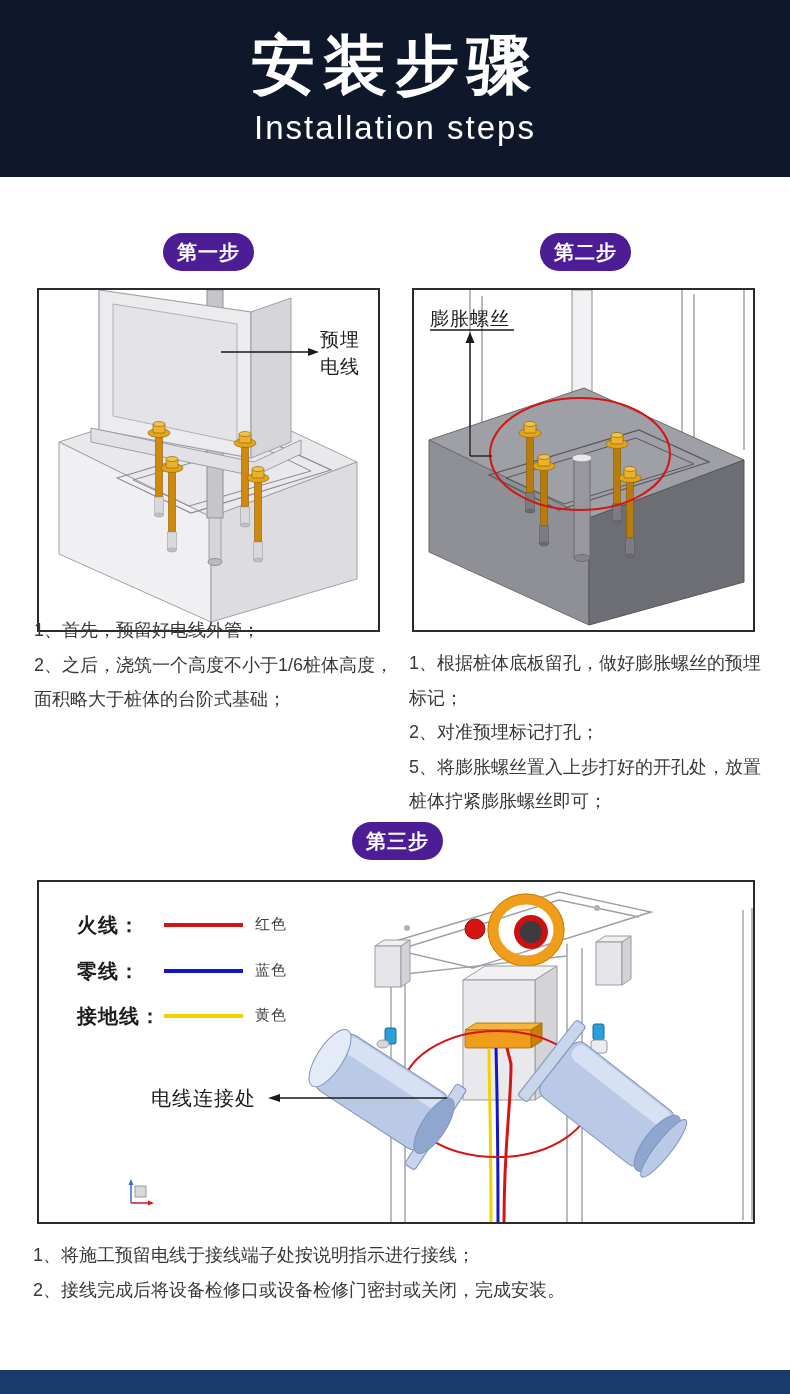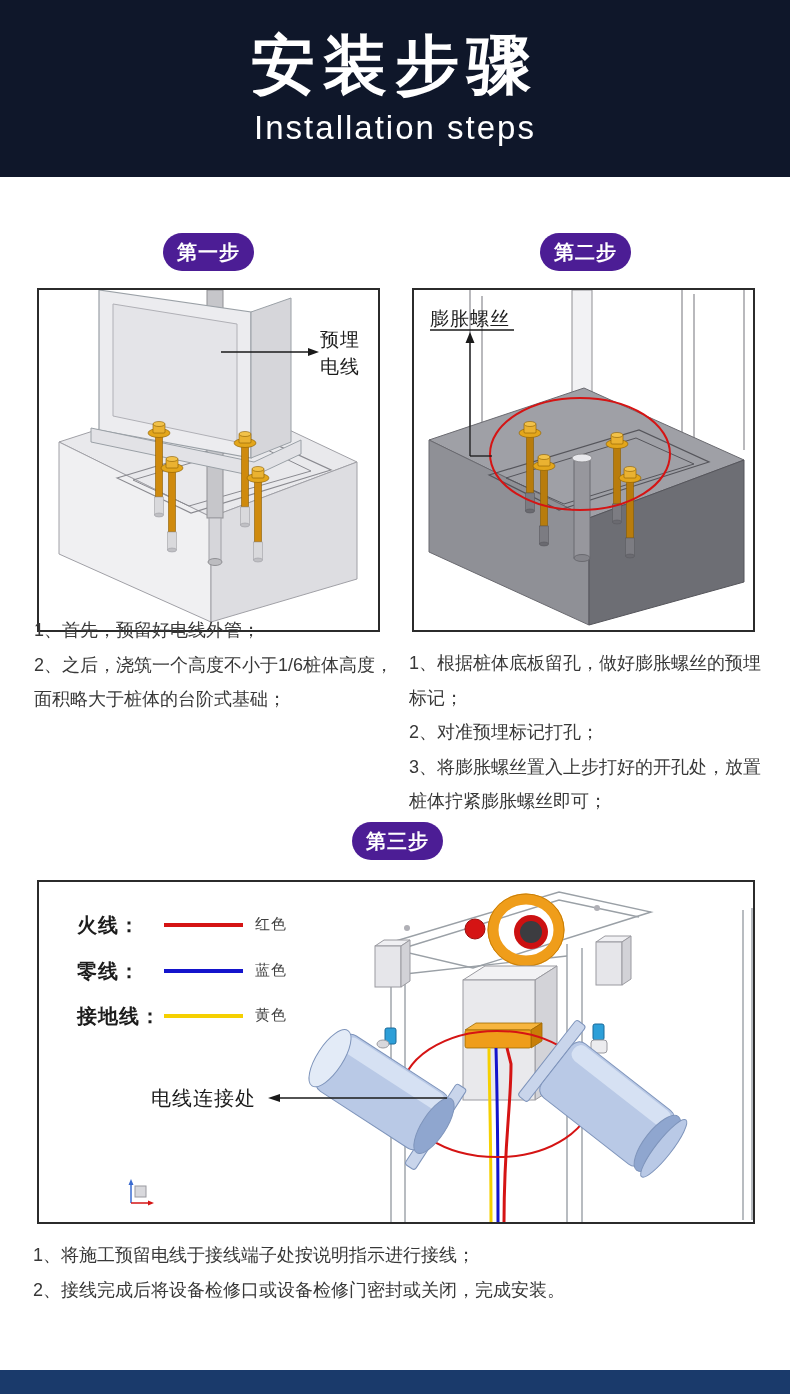--- a/index.html
+++ b/index.html
@@ -309,21 +309,21 @@
   </div>
 
   <div class="notes notes1">
     <div>1、首先，预留好电线外管；</div>
     <div>2、之后，浇筑一个高度不小于1/6桩体高度，面积略大于桩体的台阶式基础；</div>
   </div>
 
   <div class="notes notes2">
     <div>1、根据桩体底板留孔，做好膨胀螺丝的预埋标记；</div>
     <div>2、对准预埋标记打孔；</div>
-    <div>3、将膨胀螺丝置入上步打好的开孔处，放置桩体拧紧膨胀螺丝即可；</div>
+    <div>5、将膨胀螺丝置入上步打好的开孔处，放置桩体拧紧膨胀螺丝即可；</div>
   </div>
 
   <div class="notes notes3">
     <div>1、将施工预留电线于接线端子处按说明指示进行接线；</div>
     <div>2、接线完成后将设备检修口或设备检修门密封或关闭，完成安装。</div>
   </div>
 
   <div class="footer"></div>
 
 </div>

